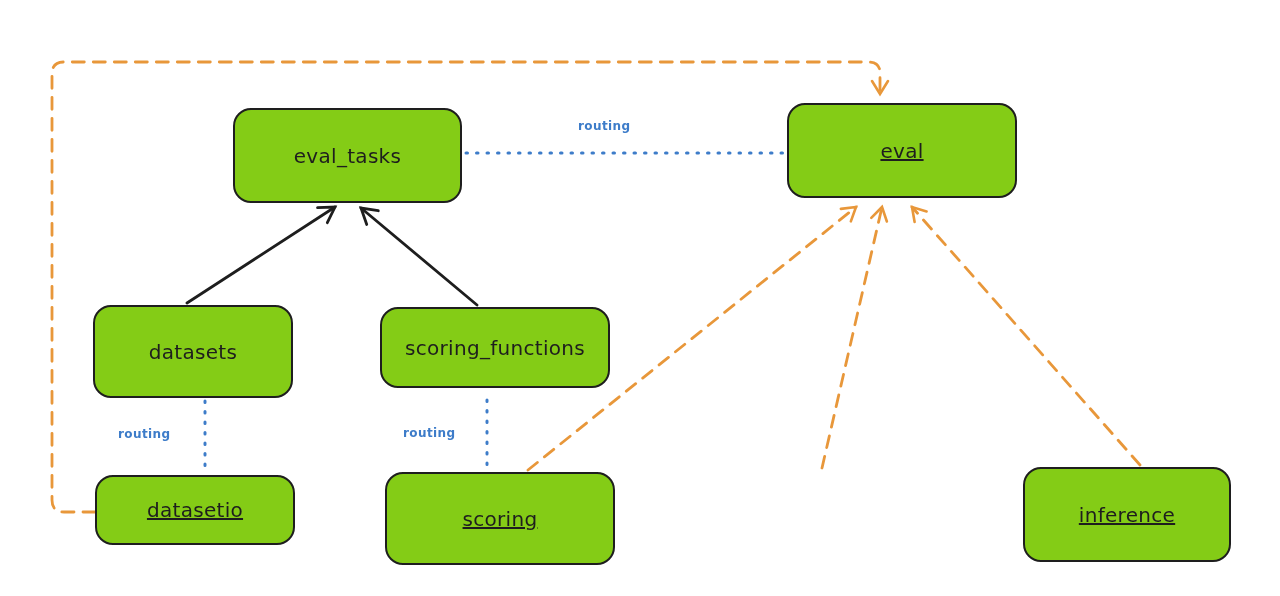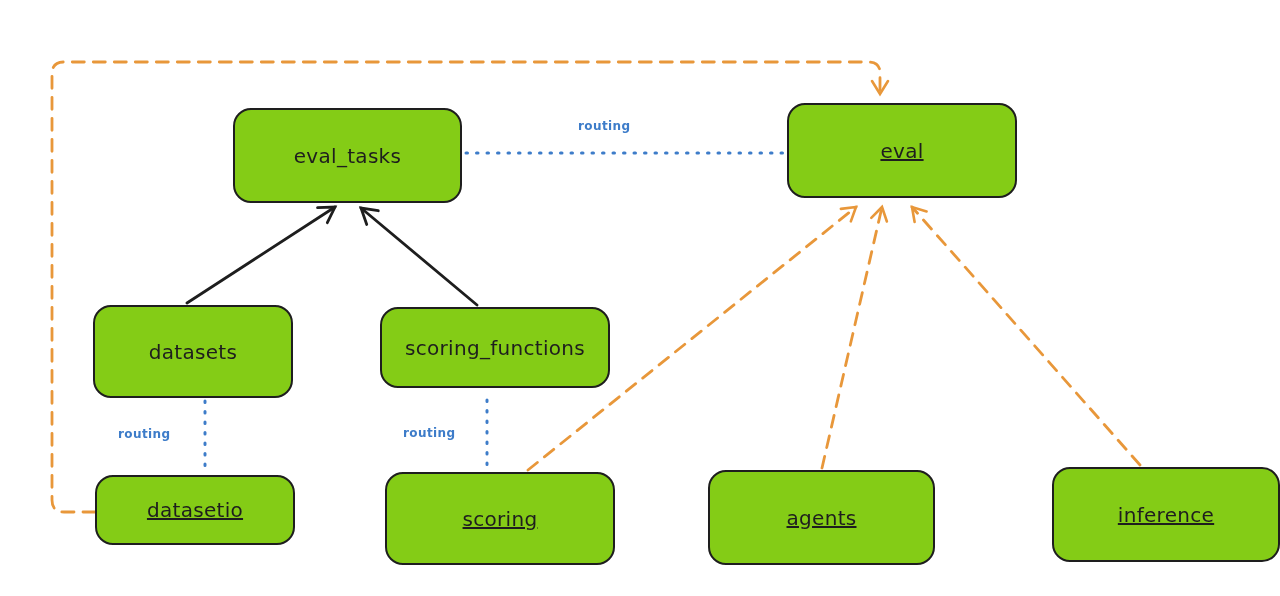--- a/index.html
+++ b/index.html
@@ -90,25 +90,22 @@
   </div>
 
   <div class="node node-green" style="left:95px; top:475px; width:200px; height:70px;">
     <span>datasetio</span>
   </div>
 
   <div class="node node-green" style="left:385px; top:472px; width:230px; height:93px;">
     <span>scoring</span>
   </div>
 
-  <div class="node node-green" style="left:708px; top:470px; width:227px; height:95px;">
-    <span>agents</span>
-  </div>
 
-  <div class="node node-green" style="left:1023px; top:467px; width:228px; height:95px;margin-left:29px;">
+  <div class="node node-green" style="left:1023px; top:467px; width:208px; height:95px;">
     <span>inference</span>
   </div>
 
   <div class="edge-label" style="left:578px; top:119px;">routing</div>
   <div class="edge-label" style="left:118px; top:427px;">routing</div>
   <div class="edge-label" style="left:403px; top:426px;">routing</div>
 
 </div>
 
 </body></html>

